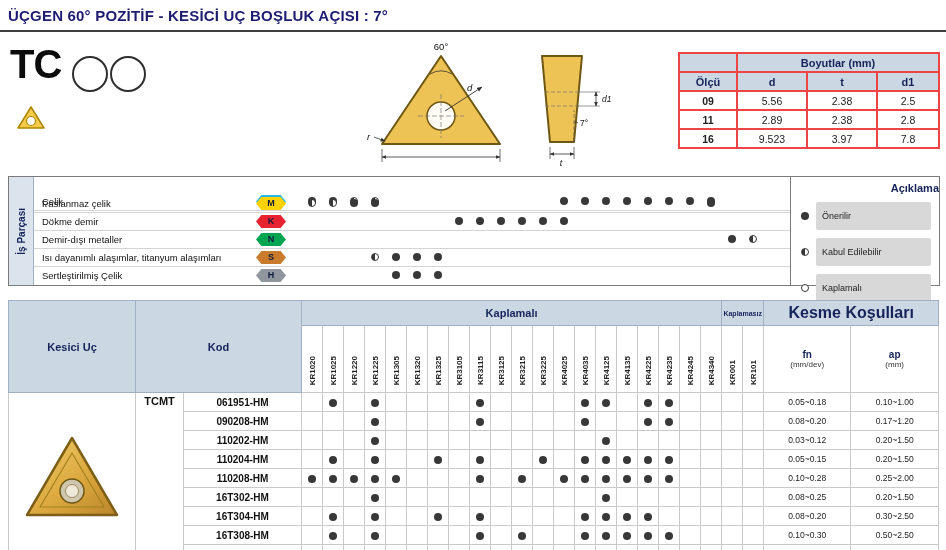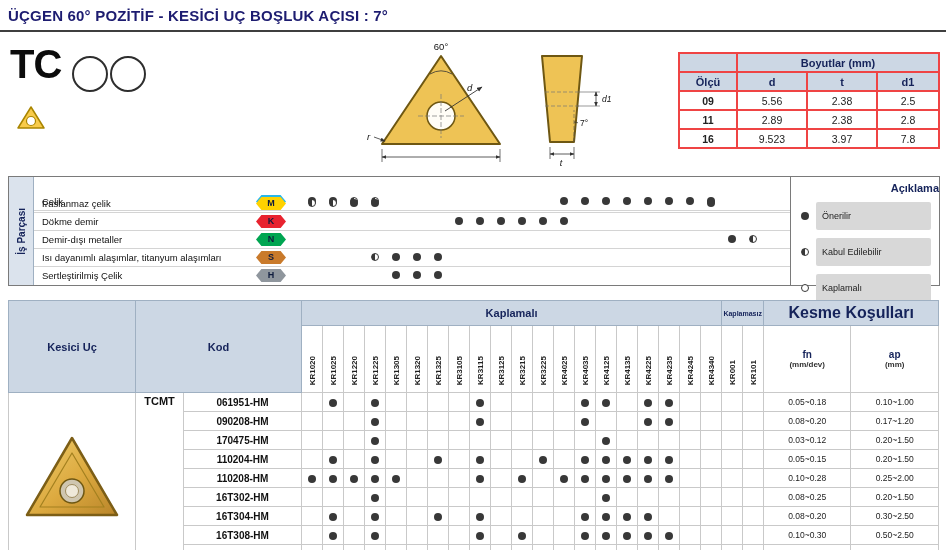--- a/index.html
+++ b/index.html
@@ -48,21 +48,21 @@
   #bt{position:absolute;left:8px;top:300px;}
   table.bt{border-collapse:collapse;table-layout:fixed;width:930px;background:#fff;}
   .bt th{border:1px solid #9fb0c2;background:#ccd7e4;color:#15235a;font-weight:bold;padding:0;}
   .bt th.kapla{font-size:11px;height:24px;}
   .bt th.kaplasiz{font-size:7px;}
   .bt th.kesme{font-size:16px;}
   .bt th.vlab{background:#fff;height:60px;vertical-align:bottom;padding:3px 0;border:1px solid #c9c9c9;}
   .bt th.vlab span{writing-mode:vertical-rl;transform:rotate(180deg);font-size:8px;font-weight:bold;color:#222;}
   .bt th.fncol{background:#fff;border:1px solid #c9c9c9;}
   .fnb{font-size:10px;font-weight:bold;color:#15235a;}
-  .fnu{font-size:8px;font-weight:bold;color:#333;}
+  .fnu{font-size:8px;font-weight:normal;color:#333;}
   .bt td{border:1px solid #c9c9c9;height:18px;text-align:center;font-size:9px;color:#222;padding:0;}
   .bt td.code{font-weight:bold;font-size:10px;color:#111;}
   .bt td.photo{background:#fff;}
   .bt td.series{vertical-align:top;font-weight:bold;font-size:11px;color:#111;padding-top:2px;}
   .bt td.cond{font-size:8.5px;}
 </style>
 </head>
 <body>
 
 <div class="title">ÜÇGEN 60° POZİTİF - KESİCİ UÇ BOŞLUK AÇISI : 7°</div>
@@ -373,21 +373,21 @@
           <td class="dotcell"><span class="dot full"></span></td>
           <td class="dotcell"><span class="dot full"></span></td>
           <td class="dotcell"></td>
           <td class="dotcell"></td>
           <td class="dotcell"></td>
           <td class="dotcell"></td>
           <td class="cond">0.08~0.20</td>
           <td class="cond">0.17~1.20</td>
         </tr>
         <tr>
-          <td class="code">170475-HM</td>
+          <td class="code">110202-HM</td>
           <td class="dotcell"></td>
           <td class="dotcell"></td>
           <td class="dotcell"></td>
           <td class="dotcell"><span class="dot full"></span></td>
           <td class="dotcell"></td>
           <td class="dotcell"></td>
           <td class="dotcell"></td>
           <td class="dotcell"></td>
           <td class="dotcell"></td>
           <td class="dotcell"></td>

